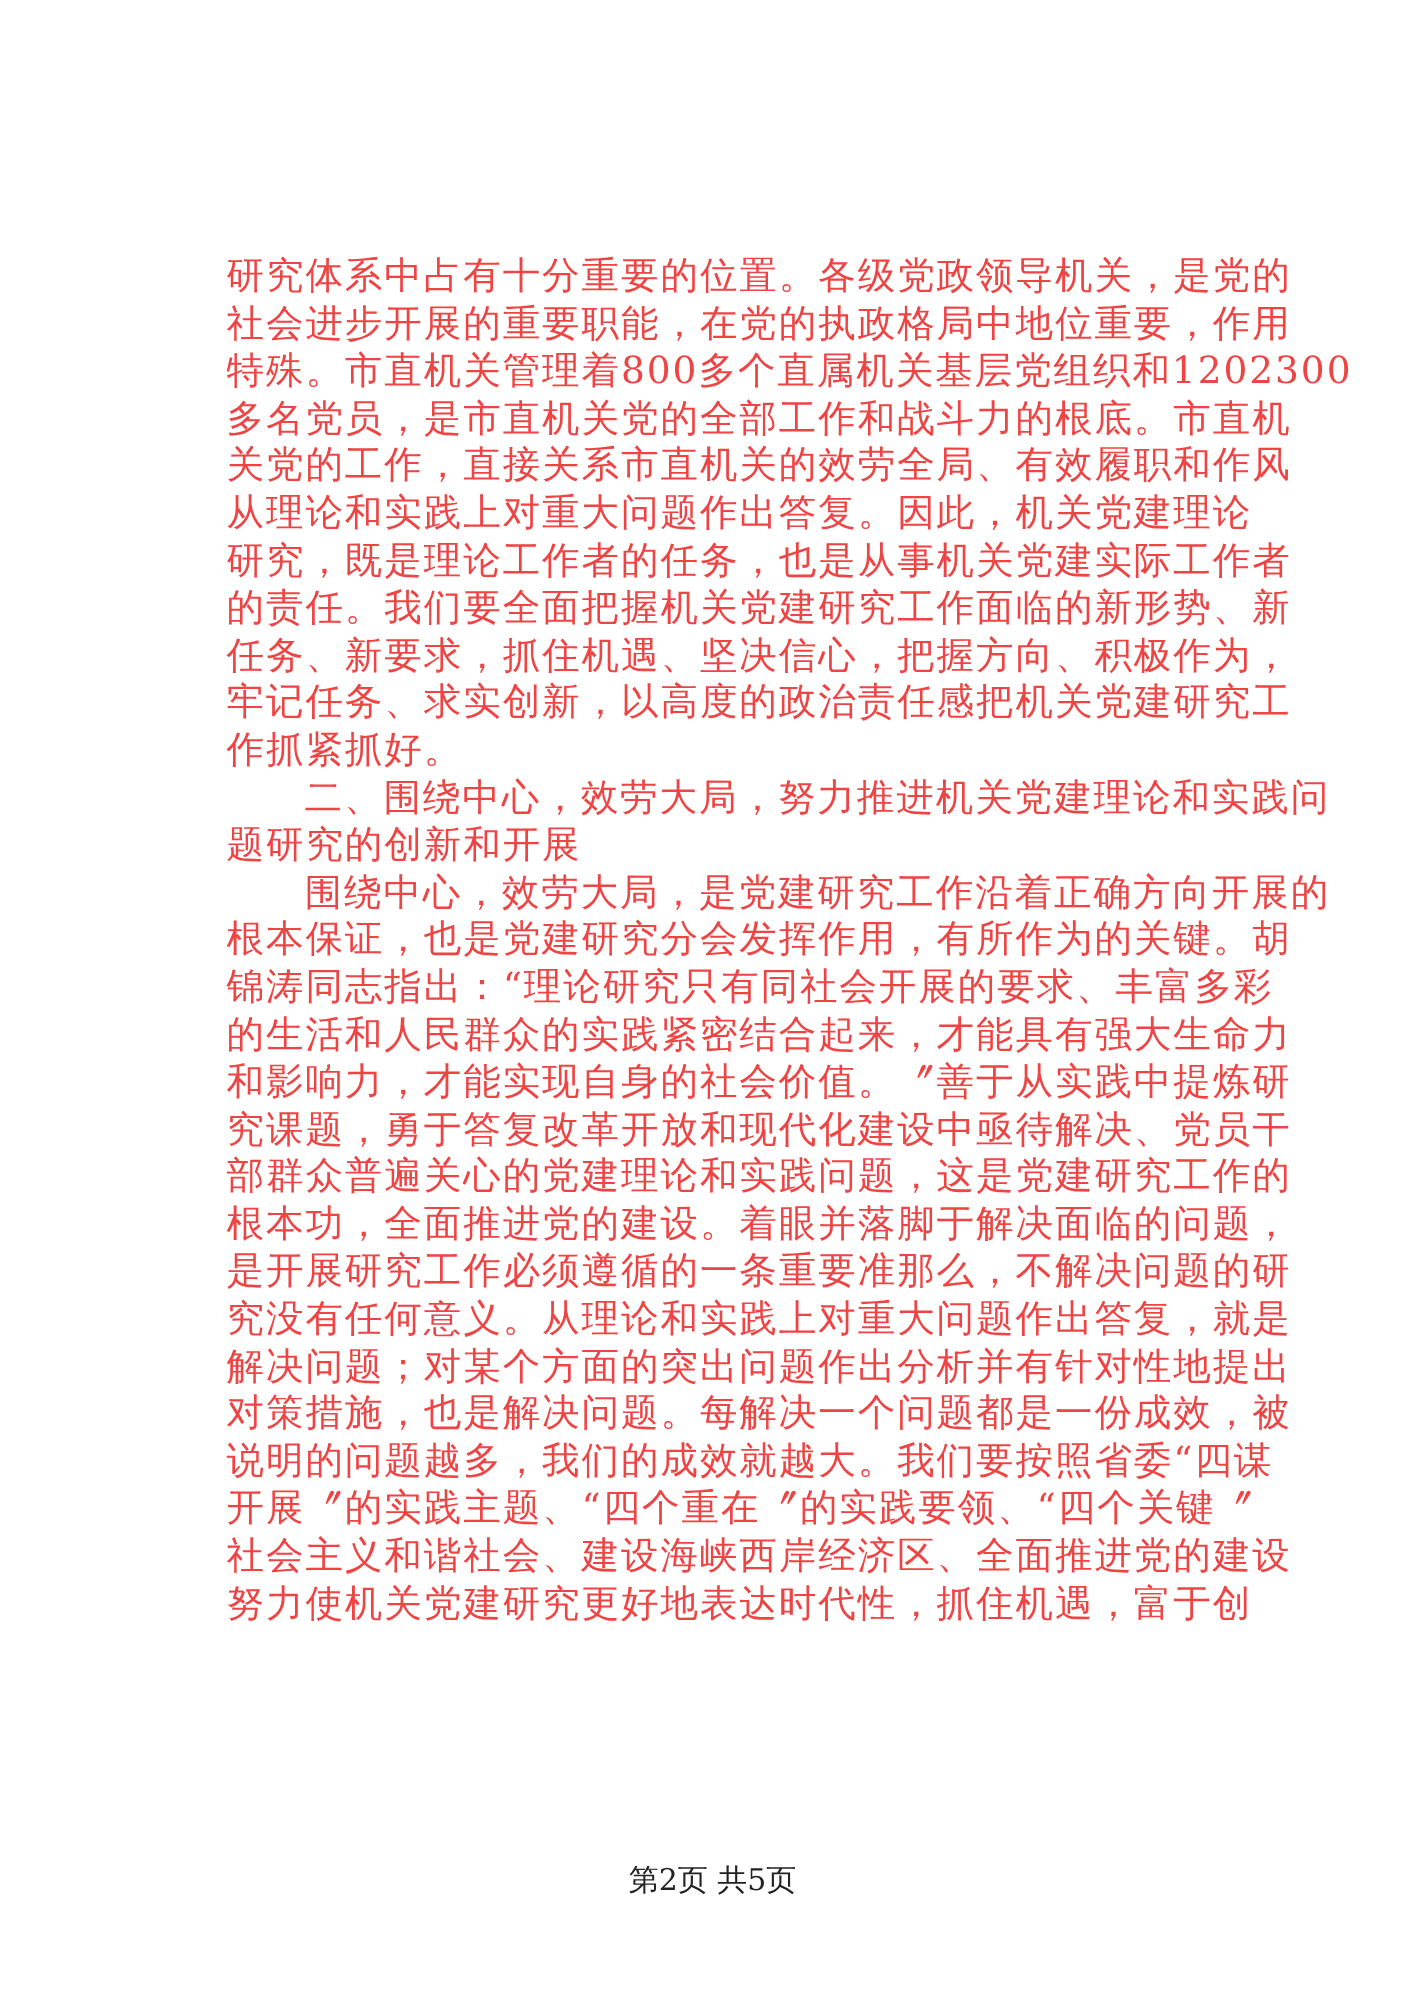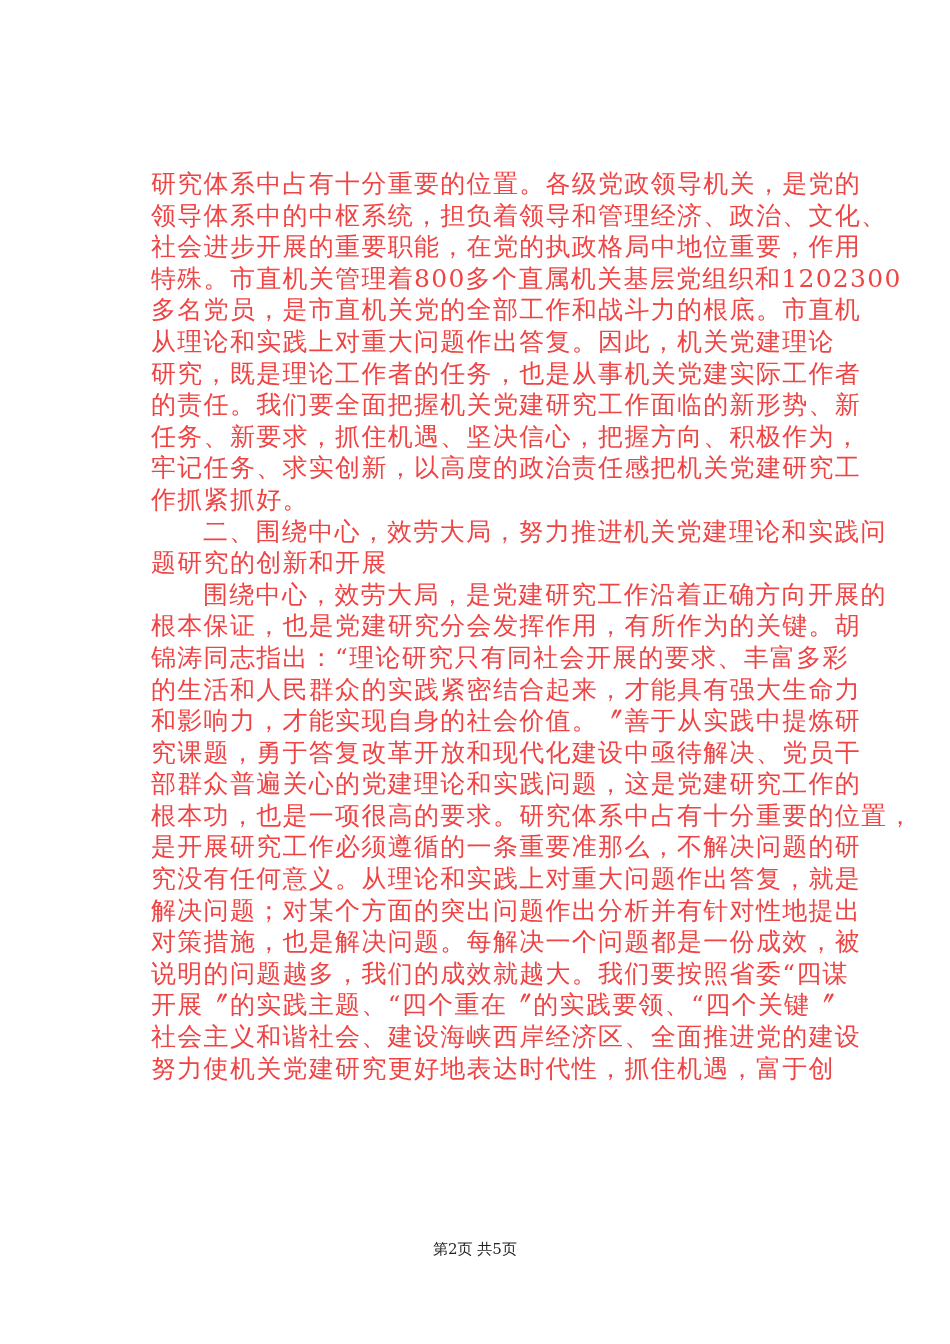--- a/index.html
+++ b/index.html
@@ -8,49 +8,49 @@
   .content { position: absolute; left: 129px; top: 168px; width: 705px; }
   .line {
     height: 31.6px; line-height: 31.6px;
     font-family: "DejaVu Serif", "Liberation Serif", serif;
     font-size: 25px; color: #ef4444;
     white-space: nowrap; letter-spacing: 1.3px; margin-left: 22px;
   }
   .line.indent { padding-left: 52px; text-align: center; }
   .footer {
     position: absolute; left: 0; width: 950px; top: 1240px; text-align: center;
-    font-family: "DejaVu Serif", "Liberation Serif", serif; font-size: 15px; color: #222;
+    font-family: "DejaVu Serif", "Liberation Serif", serif; font-size: 20px; color: #222;
   }
 </style>
 </head>
 <body>
 
 <div class="page">
   <div class="content">
     <div class="line">研究体系中占有十分重要的位置。各级党政领导机关，是党的</div>
-    <div class="line">领导体系中的中枢系统，担负着领导和管理经济、政治、文化、</div>
     <div class="line">社会进步开展的重要职能，在党的执政格局中地位重要，作用</div>
     <div class="line">特殊。市直机关管理着800多个直属机关基层党组织和1202300</div>
     <div class="line">多名党员，是市直机关党的全部工作和战斗力的根底。市直机</div>
+    <div class="line">关党的工作，直接关系市直机关的效劳全局、有效履职和作风</div>
     <div class="line">从理论和实践上对重大问题作出答复。因此，机关党建理论</div>
     <div class="line">研究，既是理论工作者的任务，也是从事机关党建实际工作者</div>
     <div class="line">的责任。我们要全面把握机关党建研究工作面临的新形势、新</div>
     <div class="line">任务、新要求，抓住机遇、坚决信心，把握方向、积极作为，</div>
     <div class="line">牢记任务、求实创新，以高度的政治责任感把机关党建研究工</div>
     <div class="line">作抓紧抓好。</div>
     <div class="line indent">二、围绕中心，效劳大局，努力推进机关党建理论和实践问</div>
     <div class="line">题研究的创新和开展</div>
     <div class="line indent">围绕中心，效劳大局，是党建研究工作沿着正确方向开展的</div>
     <div class="line">根本保证，也是党建研究分会发挥作用，有所作为的关键。胡</div>
     <div class="line">锦涛同志指出：“理论研究只有同社会开展的要求、丰富多彩</div>
     <div class="line">的生活和人民群众的实践紧密结合起来，才能具有强大生命力</div>
     <div class="line">和影响力，才能实现自身的社会价值。〞善于从实践中提炼研</div>
     <div class="line">究课题，勇于答复改革开放和现代化建设中亟待解决、党员干</div>
     <div class="line">部群众普遍关心的党建理论和实践问题，这是党建研究工作的</div>
-    <div class="line">根本功，也是一项很高的要求。研究体系中占有十分重要的位置，</div>
+    <div class="line">根本功，全面推进党的建设。着眼并落脚于解决面临的问题，</div>
     <div class="line">是开展研究工作必须遵循的一条重要准那么，不解决问题的研</div>
     <div class="line">究没有任何意义。从理论和实践上对重大问题作出答复，就是</div>
     <div class="line">解决问题；对某个方面的突出问题作出分析并有针对性地提出</div>
     <div class="line">对策措施，也是解决问题。每解决一个问题都是一份成效，被</div>
     <div class="line">说明的问题越多，我们的成效就越大。我们要按照省委“四谋</div>
     <div class="line">开展〞的实践主题、“四个重在〞的实践要领、“四个关键〞</div>
     <div class="line">社会主义和谐社会、建设海峡西岸经济区、全面推进党的建设</div>
     <div class="line">努力使机关党建研究更好地表达时代性，抓住机遇，富于创</div>
   </div>
   <div class="footer">第2页 共5页</div>

